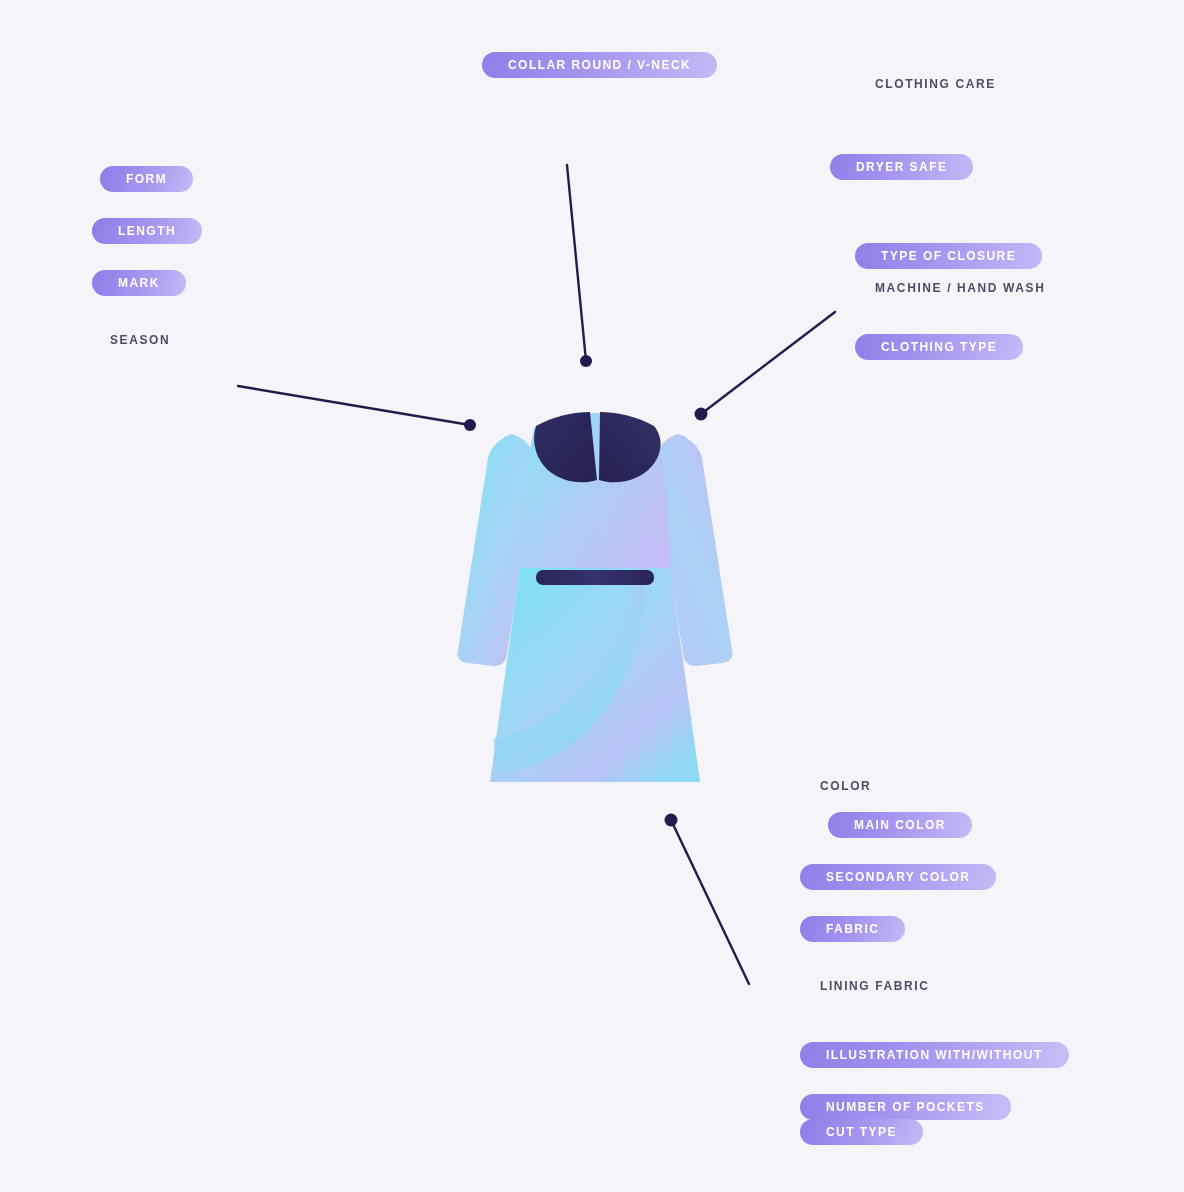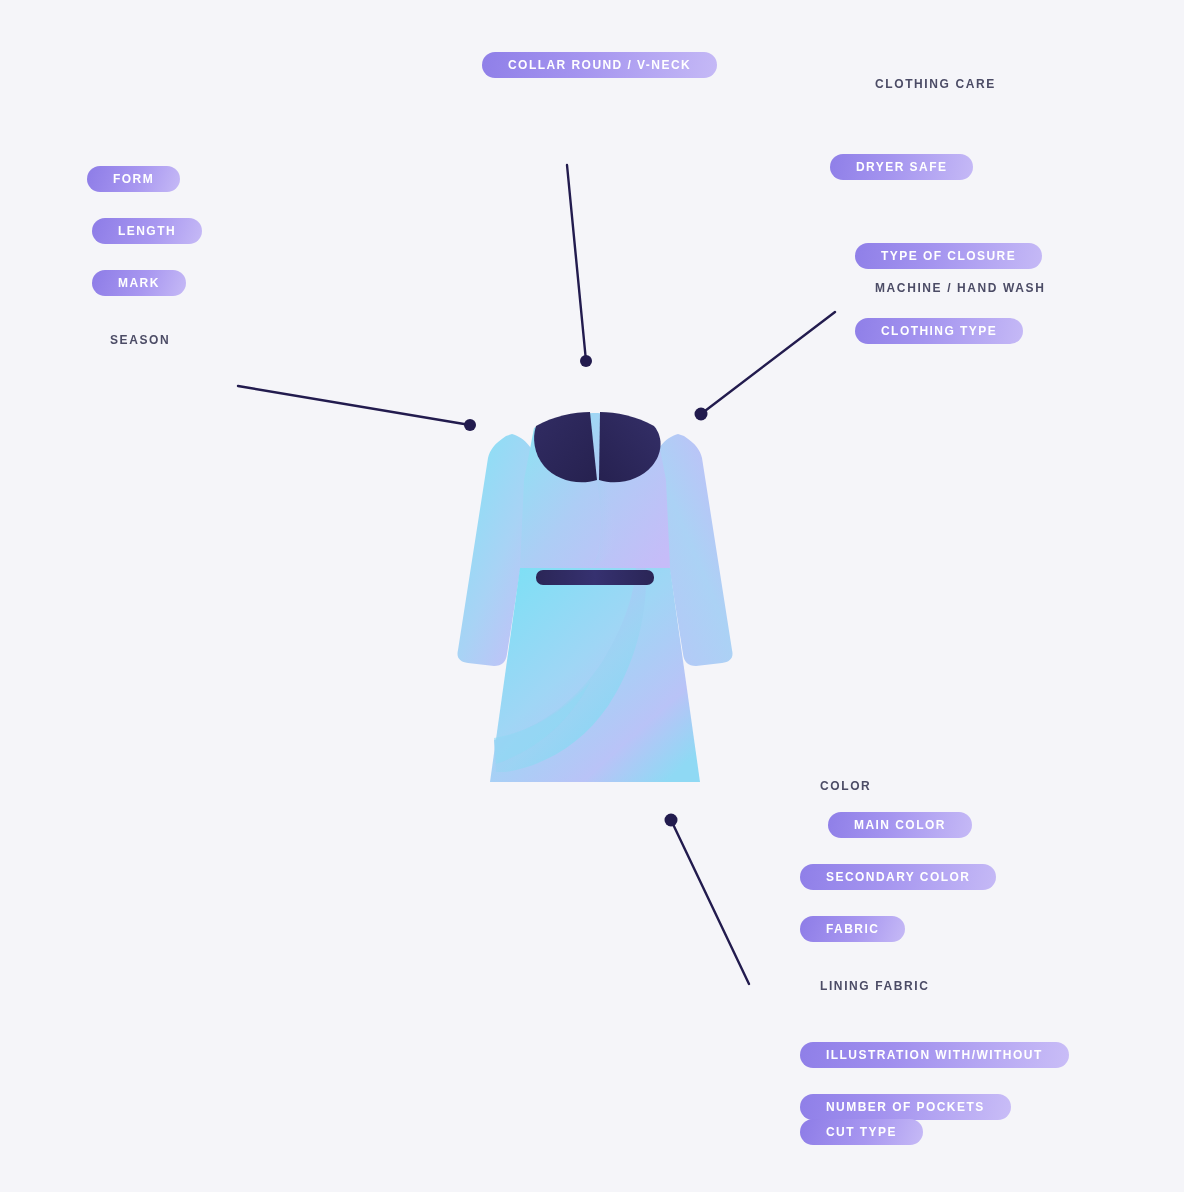--- a/index.html
+++ b/index.html
@@ -160,30 +160,30 @@
 
     <path d="M196 168 C198 212 186 264 158 306 C132 344 94 366 56 372 L46 372 L44 340 C86 330 126 302 152 262 C174 226 184 196 186 168 Z" fill="url(#gWrap)" opacity="0.92"></path>
 
     <path d="M44 338 C80 332 114 312 140 282 C120 322 86 350 46 364 Z" fill="#8fd8f3" opacity="0.6"></path>
 
     <rect x="86" y="170" width="118" height="15" rx="7" fill="url(#gBelt)"></rect>
   </svg>
 
   <div class="pill" style="left:482px; top:52px;">COLLAR ROUND / V-NECK</div>
 
-  <div class="pill short" style="left:87px; top:166px;">FORM</div>
+  <div class="pill short" style="left:100px; top:166px;">FORM</div>
   <div class="pill short" style="left:92px; top:218px;">LENGTH</div>
   <div class="pill short" style="left:92px; top:270px;">MARK</div>
   <div class="plain" style="left:110px; top:334px;">SEASON</div>
 
   <div class="plain" style="left:875px; top:78px;">CLOTHING CARE</div>
   <div class="pill" style="left:830px; top:114px;margin-top:40px;">DRYER SAFE</div>
   <div class="pill" style="left:855px; top:218px;margin-top:25px;">TYPE OF CLOSURE</div>
   <div class="plain" style="left:875px; top:282px;">MACHINE / HAND WASH</div>
-  <div class="pill" style="left:855px; top:318px;">CLOTHING TYPE</div>
+  <div class="pill" style="left:855px; top:334px;">CLOTHING TYPE</div>
 
   <div class="plain" style="left:820px; top:780px;">COLOR</div>
   <div class="pill" style="left:828px; top:812px;">MAIN COLOR</div>
   <div class="pill" style="left:800px; top:864px;">SECONDARY COLOR</div>
   <div class="pill short" style="left:800px; top:916px;">FABRIC</div>
   <div class="plain" style="left:820px; top:980px;">LINING FABRIC</div>
   <div class="pill wide" style="left:800px; top:1015px;">ILLUSTRATION WITH/WITHOUT</div>
   <div class="pill wide" style="left:800px; top:1067px;">NUMBER OF POCKETS</div>
   <div class="pill short" style="left:800px; top:1119px;">CUT TYPE</div>
 

